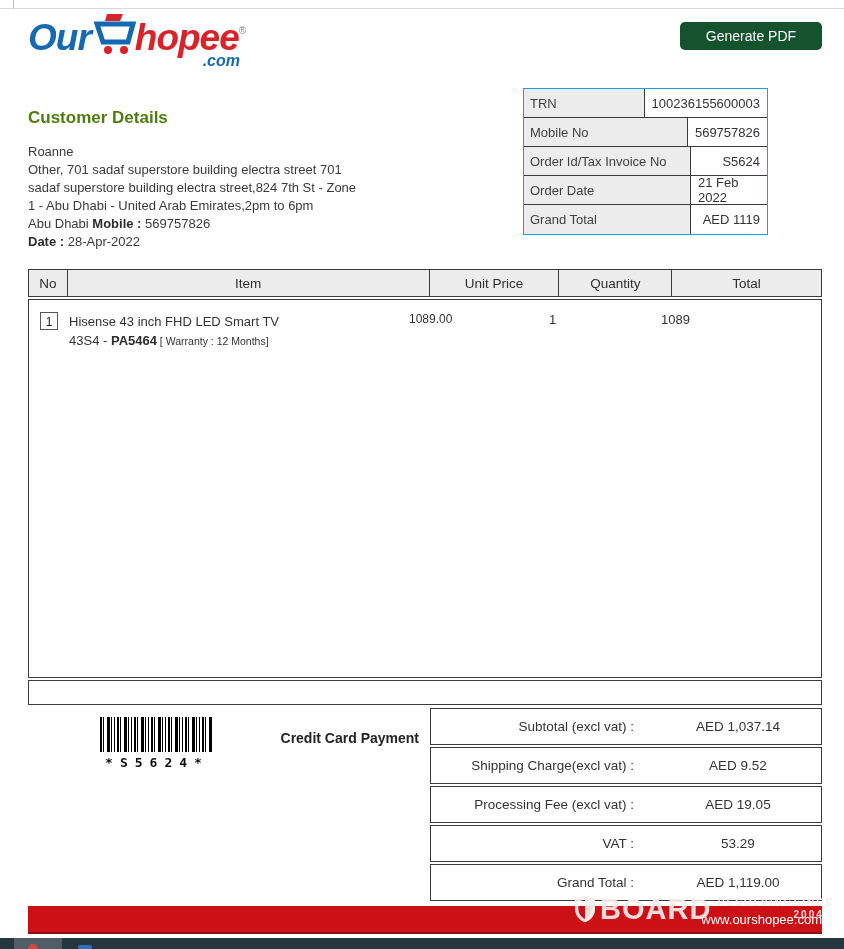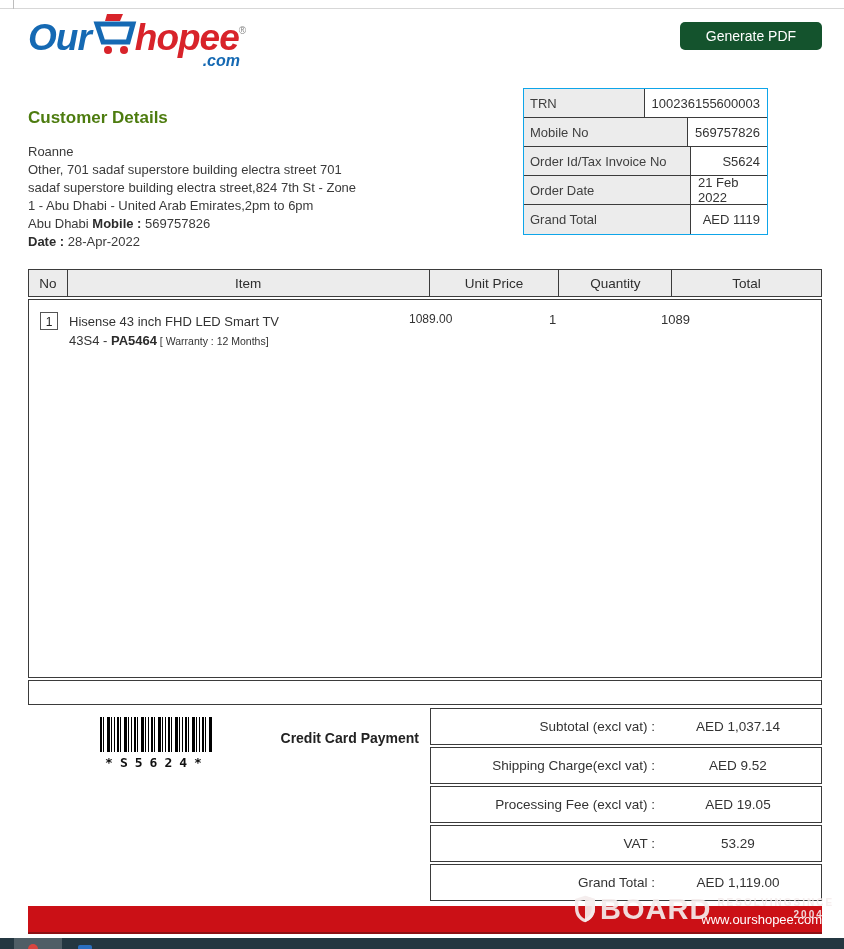--- a/index.html
+++ b/index.html
@@ -64,21 +64,21 @@
     background:repeating-linear-gradient(90deg,#000 0 2px,#fff 2px 3px,#000 3px 4px,#fff 4px 7px,
       #000 7px 10px,#fff 10px 11px,#000 11px 12px,#fff 12px 14px,#000 14px 15px,#fff 15px 17px); }
   .barcode-text { position:absolute; left:92px; top:755px; width:130px; text-align:center;
     font-family:"DejaVu Sans Mono","Liberation Mono",monospace; font-size:13px; font-weight:bold;
     letter-spacing:7px; color:#111; }
   .payment-method { position:absolute; left:230px; top:730px; width:189px; text-align:right;
     font-size:14px; font-weight:bold; color:#222; }
 
   
   .totals { position:absolute; left:430px; top:708px; width:392px; display:flex; flex-direction:column; gap:2px; }
-  .tot-row { height:37px; border:1px solid #3b3b3b; display:flex; align-items:center; font-size:13.5px; color:#333; }
+  .tot-row { height:37px; border:1px solid #3b3b3b; display:flex; align-items:center; font-size:13.5px; color:#333;gap:21px; }
   .tot-label { flex:1; text-align:right; }
   .tot-value { width:166px; text-align:center; }
 
   
   .footer-bar { position:absolute; left:28px; top:906px; width:794px; height:28px; background:#cb1016;
     border-bottom:2px solid #8e1014; display:flex; align-items:center; justify-content:flex-end; }
   .footer-site { color:#fff; font-size:13px; }
 
   
   .watermark { position:absolute; left:575px; top:893px; display:flex; align-items:center;

